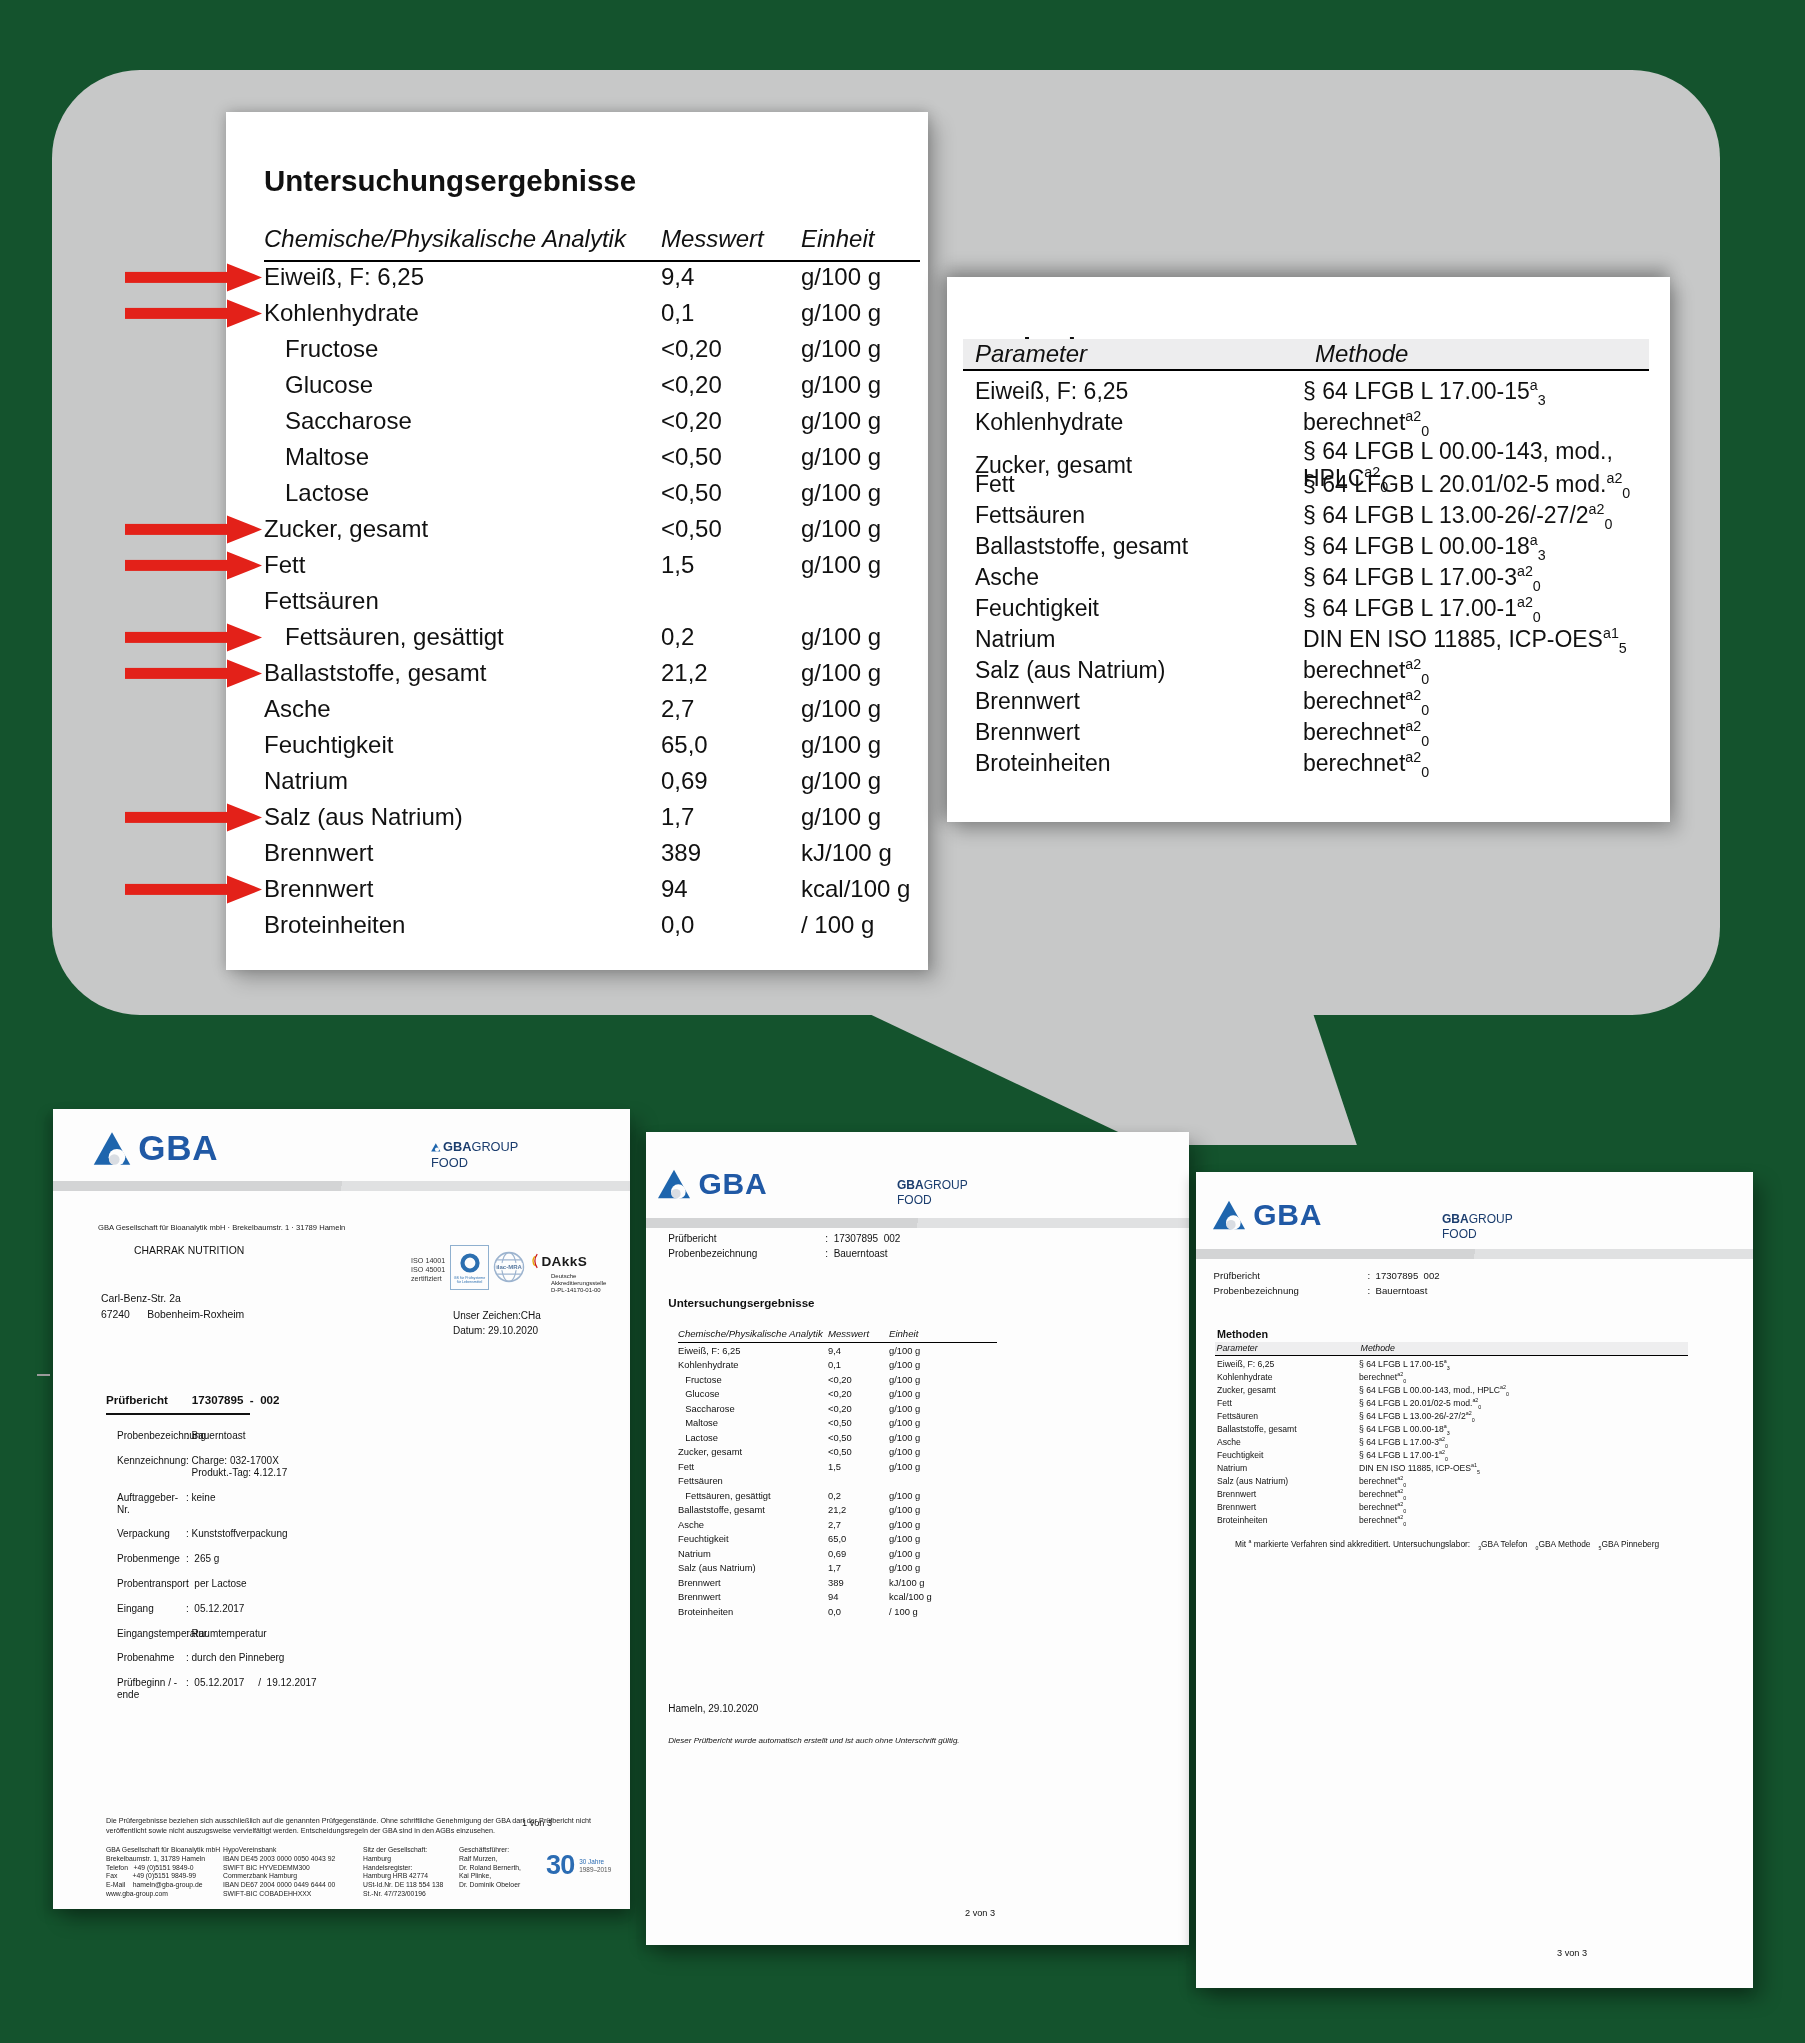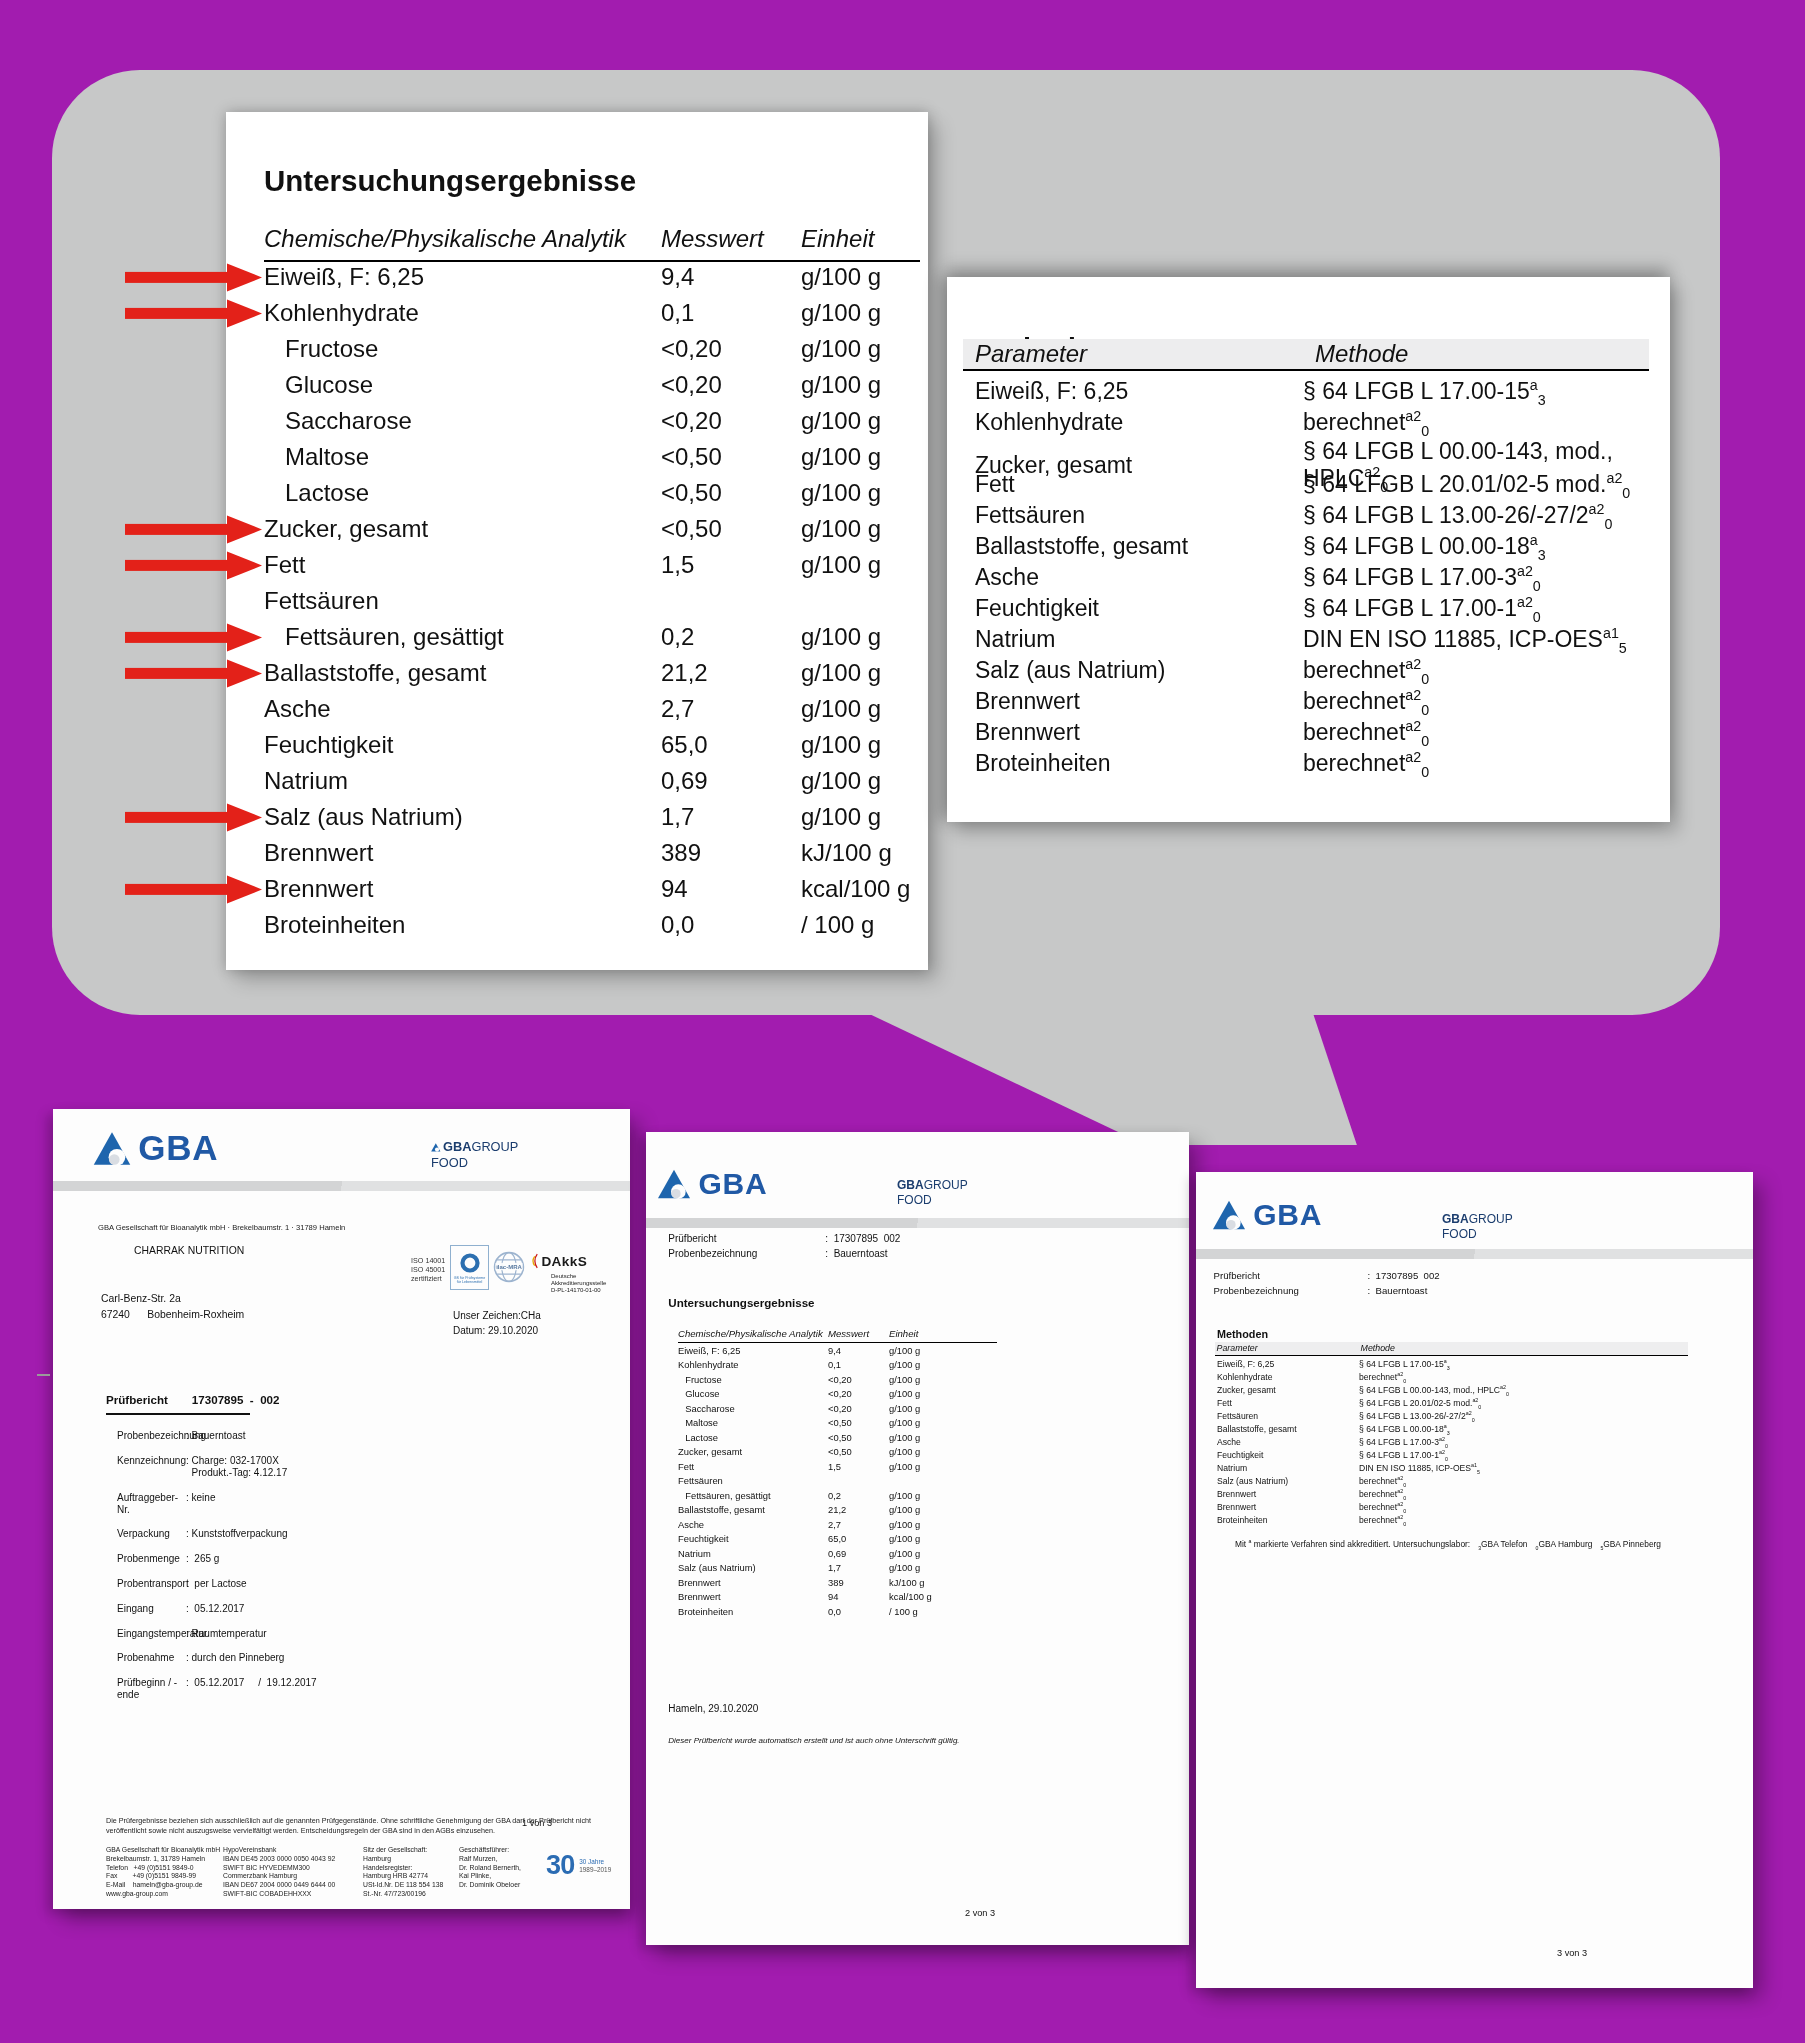--- a/index.html
+++ b/index.html
@@ -1,16 +1,16 @@
 <!DOCTYPE html>
 <html style="font-size:12.8px"><head>
 <meta charset="utf-8">
 <style>
   html,body{margin:0;padding:0;background:#e9eaeb;}
-  .canvas{position:relative;width:1805px;height:2043px;background:#a21caf;overflow:hidden;
+  .canvas{position:relative;width:1805px;height:2043px;background:#14532d;overflow:hidden;
           font-family:"Liberation Sans","DejaVu Sans",sans-serif;color:#111;
           --arrow-red:#e32119;--brand-blue:#1e65ad;--brand-navy:#1b3d6e;}
   .pre{white-space:pre;}
   sup{font-size:62%;line-height:0;}
   sub{font-size:62%;line-height:0;}
 
   
   .bubble{position:absolute;left:52px;top:70px;width:1668px;height:945px;background:#c7c8c8;border-radius:88px;}
   .tail{position:absolute;left:842px;top:1001px;width:527px;height:144px;background:#c7c8c8;
         clip-path:polygon(0 0,88.6% 0,97.7% 100%,57.6% 100%);}
@@ -758,20 +758,20 @@
         </div>
 
         <div class="rowC">
           <span>Broteinheiten</span>
           <span><span>berechnet</span><sup>a2</sup><sub>0</sub></span>
         </div>
       </div>
     <div class="footnote">
       <span>Mit</span>
       <sup>a</sup>
-      <span>markierte Verfahren sind akkreditiert. Untersuchungslabor:</span><span><span class="lab"><sub>3</sub><span>GBA Telefon</span></span><span class="lab"><sub>0</sub><span>GBA Hamburg</span></span><span class="lab"><sub>5</sub><span>GBA Pinneberg</span></span></span>
+      <span>markierte Verfahren sind akkreditiert. Untersuchungslabor:</span><span><span class="lab"><sub>3</sub><span>GBA Telefon</span></span><span class="lab"><sub>0</sub><span>GBA Methode</span></span><span class="lab"><sub>5</sub><span>GBA Pinneberg</span></span></span>
     </div>
     <div class="pageno pn3">3 von 3</div>
   </article>
 
   <div class="dash"></div>
 </div>
 
 
 </body></html>

